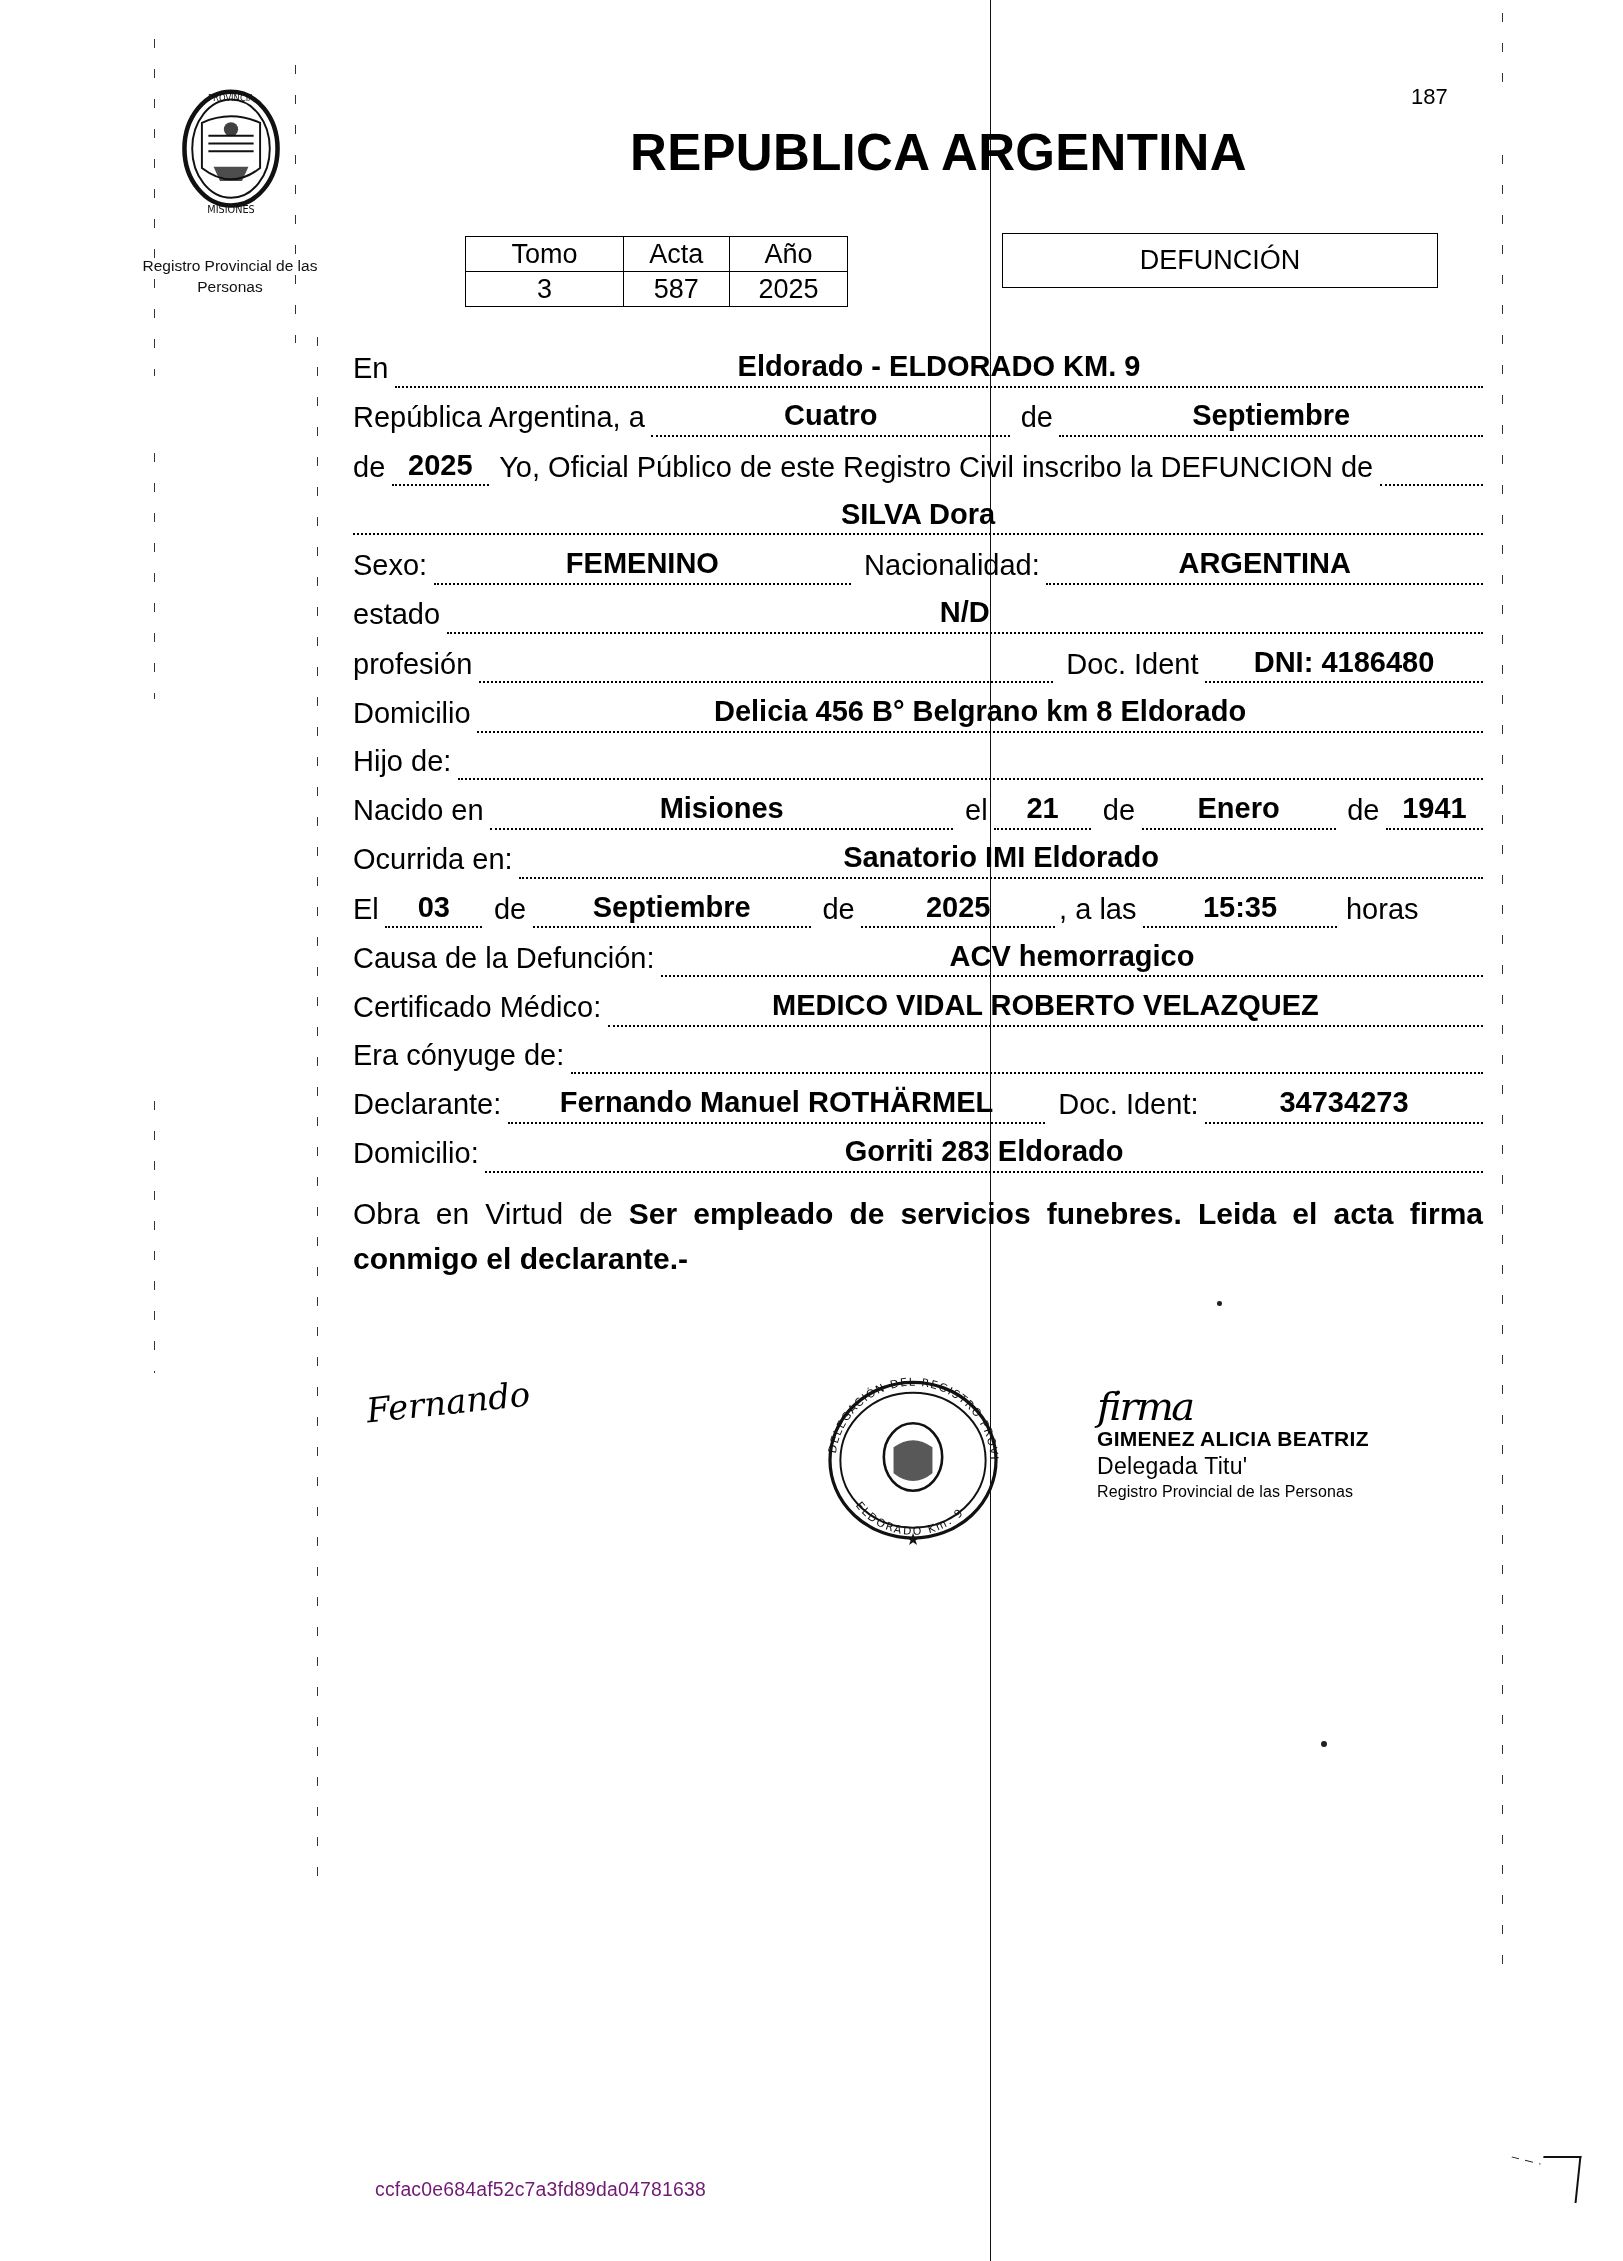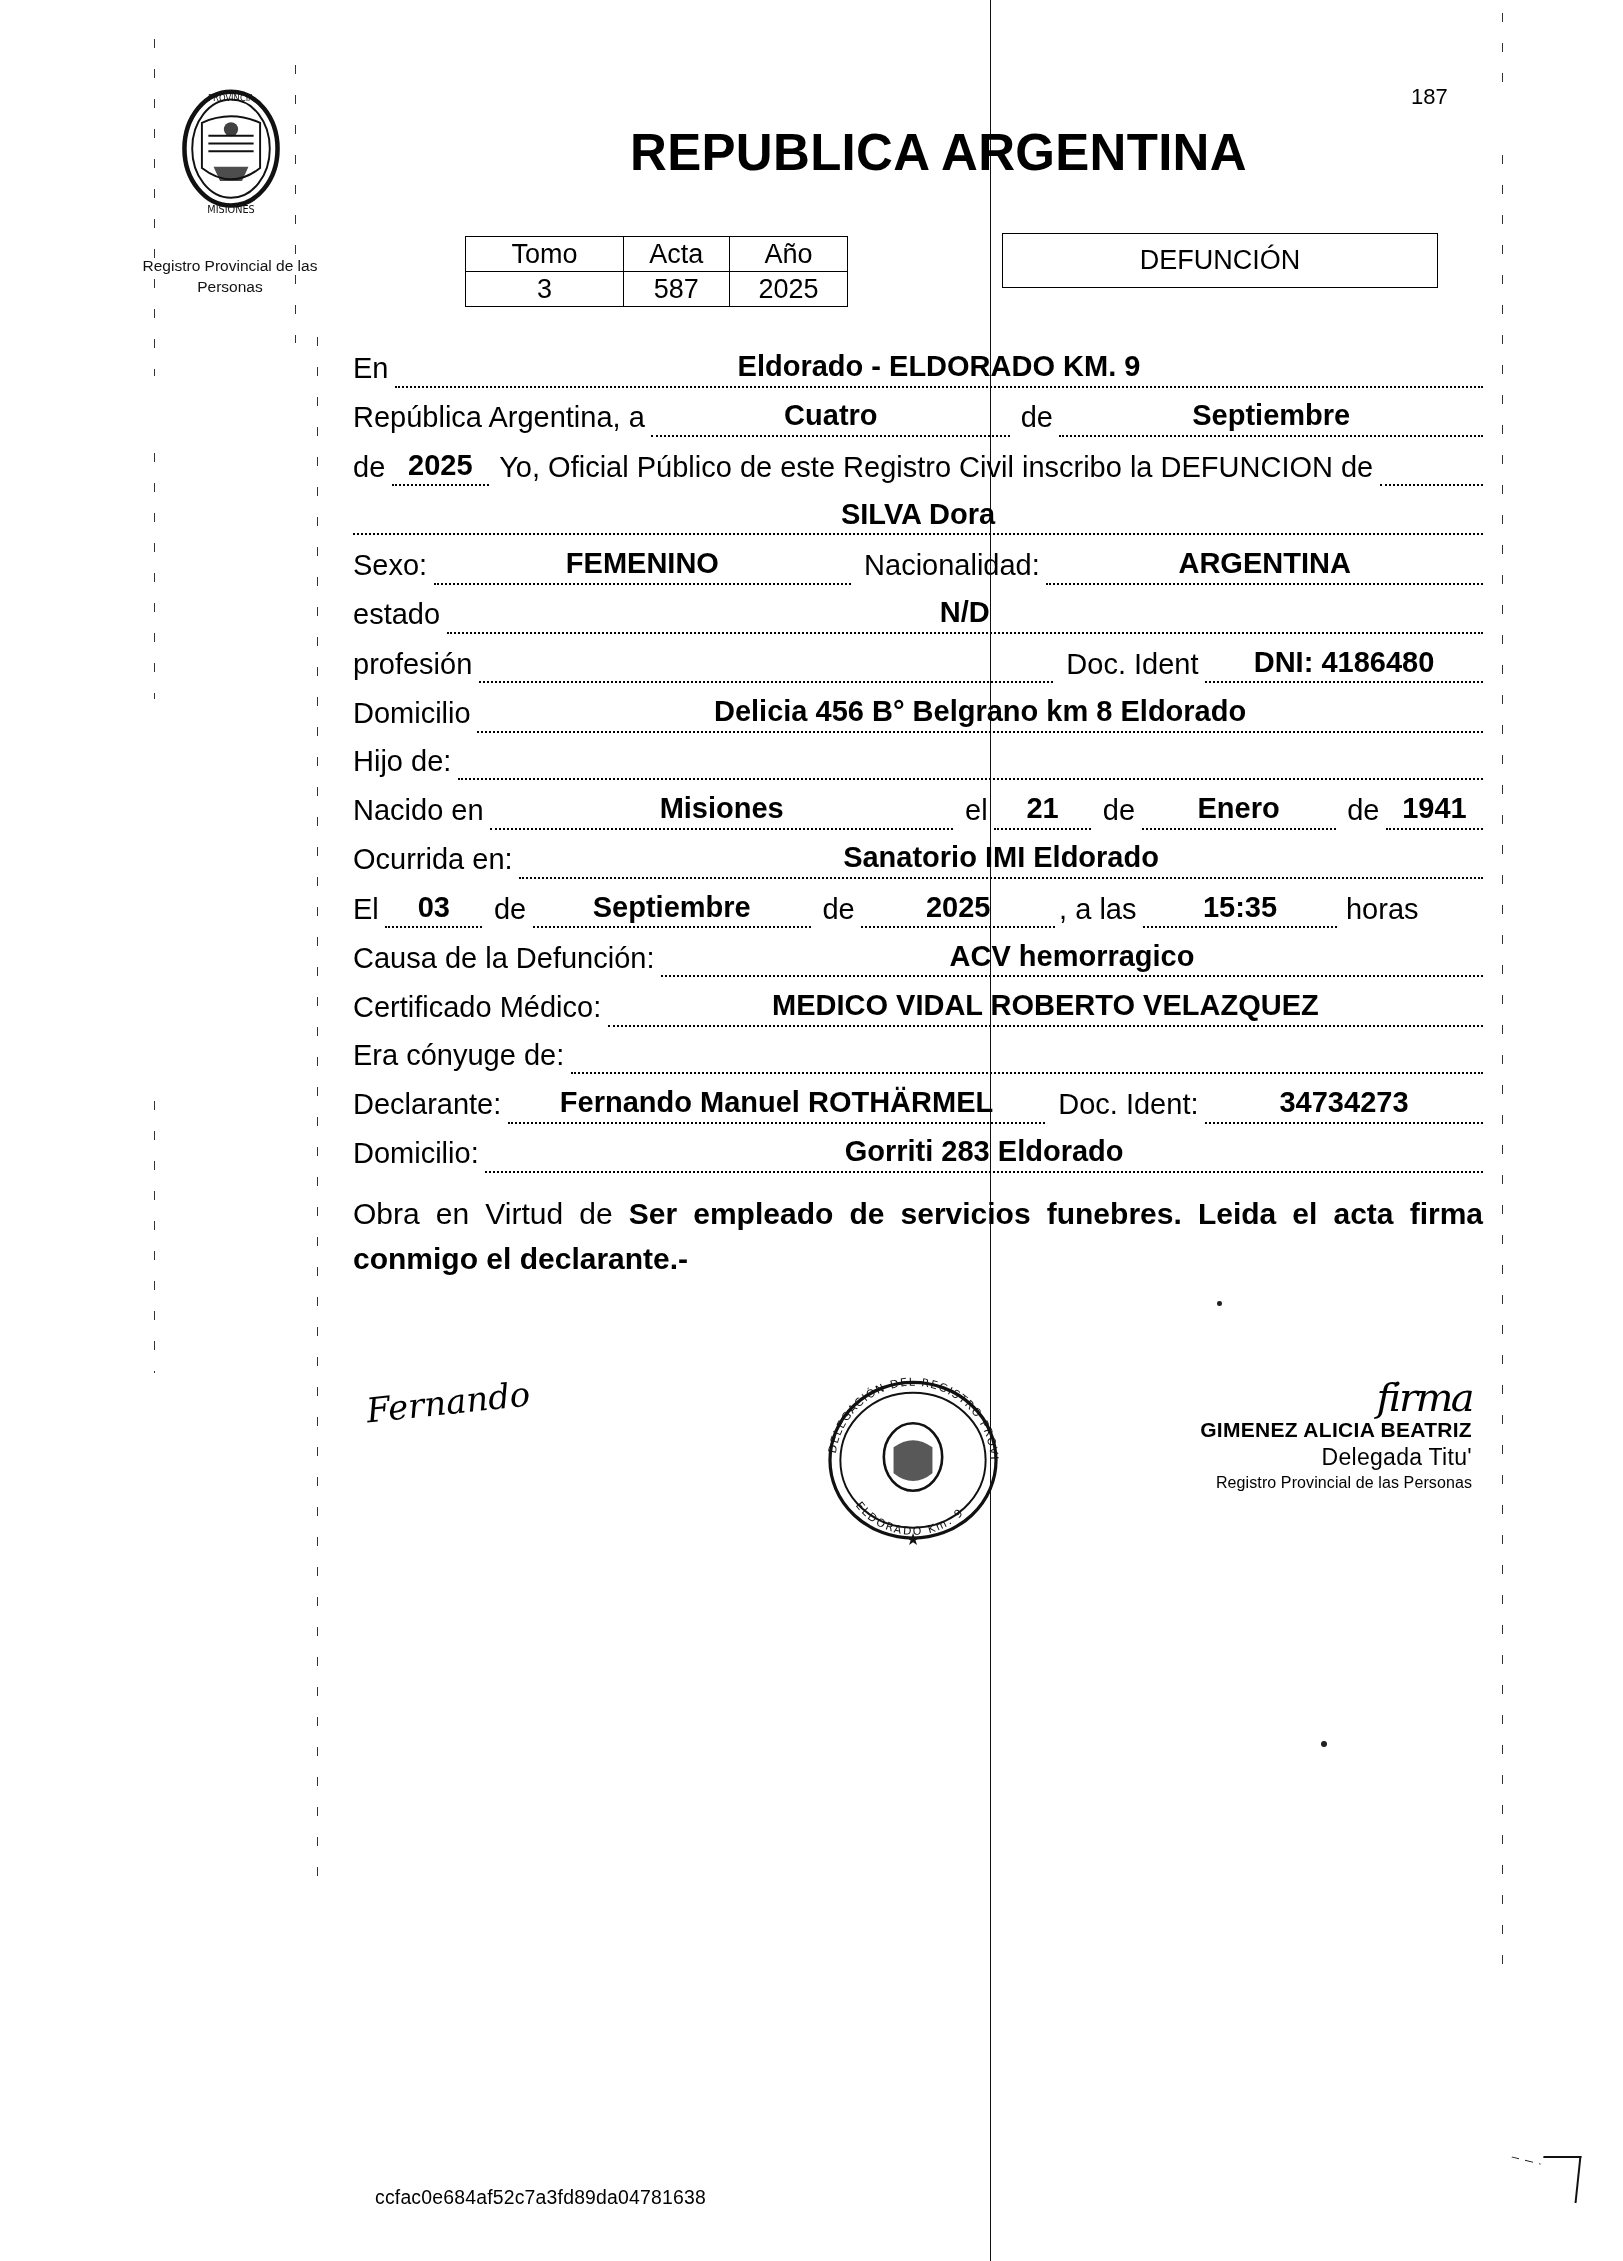--- a/index.html
+++ b/index.html
@@ -40,22 +40,21 @@
   .edge-dash.l5 { left: 317px; top: 337px; height: 1554px; }
   .edge-dash.r1 { left: 1502px; top: 13px; height: 78px; }
   .edge-dash.r2 { left: 1502px; top: 155px; height: 1813px; }
 
   .hash {
     position: absolute;
     left: 375px;
     top: 2178px;
     font-size: 19.4px;
     letter-spacing: 0.2px;
-    color: #000000;
-    margin-top: 8px;
+    color: #701a75;
   }
   .corner-mark {
     position: absolute;
     right: 39px;
     bottom: 52px;
     width: 78px;
     height: 58px;
   }
   .corner-mark:before {
     content: "";
@@ -214,23 +213,23 @@
     left: 453px;
     top: 6.5px;
     width: 214px;
     height: 214px;
   }
   .stamp svg { width: 100%; height: 100%; }
 
   .sig-right {
     position: absolute;
     left: 744px;
-    top: 36px;
+    top: 45px;
     width: 375px;
-    text-align: right;
+    text-align: left;
   }
   .sig-scribble {
     font-family: "DejaVu Serif", serif;
     font-style: italic;
     font-size: 40px;
     line-height: 0.9;
     letter-spacing: -2.6px;
   }
   .sig-line {
     border-top: 0;

